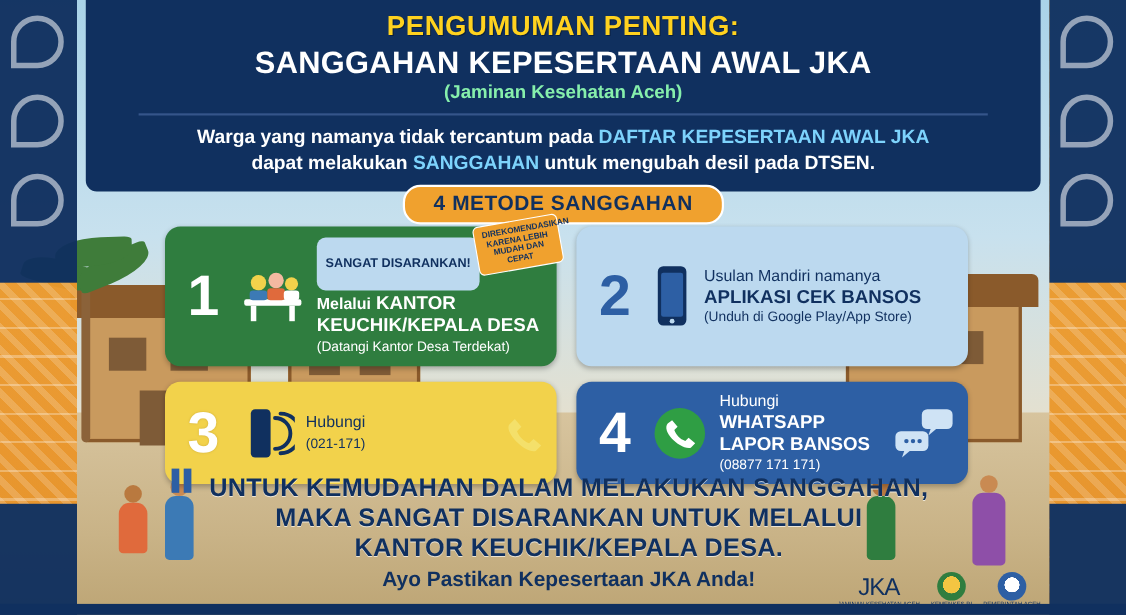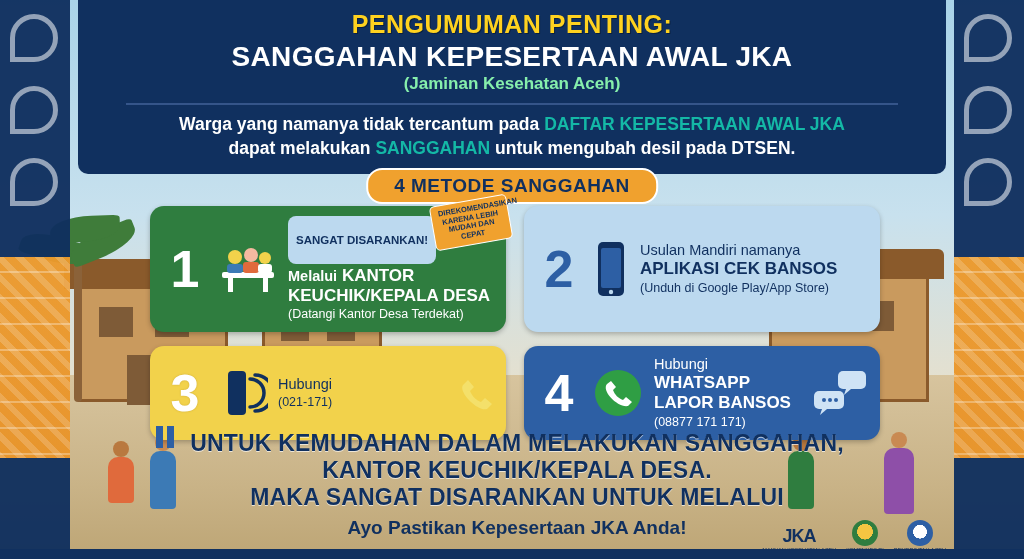--- a/index.html
+++ b/index.html
@@ -87,21 +87,21 @@
   }
   .hdr-line2 {
     font-size:28px; font-weight:bold; color:#ffffff; letter-spacing:.3px;
     margin-top:2px;
   }
   .hdr-line3 { font-size:17px; font-weight:bold; color:#86efac; margin-top:1px; }
   .hdr-rule {
     height:2px; background:#35558a; margin:9px 30px 8px;
   }
   .hdr-body { font-size:17.5px; line-height:1.35; font-weight:bold; color:#ffffff; }
-  .hl { color:#14b8a6; }
+  .hl { color:#7dd3fc; }
 
   
   .methods-title {
     position:absolute; top:168px; left:50%; transform:translateX(-50%);
     background:#f0a12e; color:#10305f;
     font-weight:bold; font-size:19px; letter-spacing:.5px;
     padding:5px 26px; border-radius:16px;
     border:2px solid #ffffff;
     white-space:nowrap;
   }
@@ -161,21 +161,21 @@
       linear-gradient(#2d5fa4,#2d5fa4) right top/7px 22px no-repeat;
   }
 
   
   .logos {
     position:absolute; right:78px; bottom:6px;
     display:flex; align-items:flex-end; gap:10px;
   }
   .logo { text-align:center; }
   .logo .mark {
-    font-weight:bold; color:#10305f; font-size:18px; letter-spacing:-1px;
+    font-weight:normal; color:#10305f; font-size:22px; letter-spacing:-1px;
   }
   .logo .cap { font-size:5.5px; color:#10305f; line-height:1.1; display:block; }
   .seal {
     width:26px;height:26px;border-radius:50%; margin:0 auto 1px;
     background:radial-gradient(circle at 50% 45%, #f4c542 0 40%, #2f7d3f 41% 100%);
   }
   .seal.blue { background:radial-gradient(circle at 50% 45%, #ffffff 0 35%, #2d5fa4 36% 100%); }
   .bottom-strip {
     position:absolute; left:0; bottom:0; width:100%; height:10px;
     background:#10305f;
@@ -353,22 +353,22 @@
           </svg>
         </div>
       </div>
 
     </div>
   </div>
 
   <div class="footer-box">
     <div class="quote-mark"></div>
     <div class="fb-line">UNTUK KEMUDAHAN DALAM MELAKUKAN SANGGAHAN,</div>
+    <div class="fb-line">MAKA SANGAT DISARANKAN UNTUK MELALUI</div>
     <div class="fb-line">KANTOR KEUCHIK/KEPALA DESA.</div>
-    <div class="fb-line">MAKA SANGAT DISARANKAN UNTUK MELALUI</div>
     <div class="fb-tail">Ayo Pastikan Kepesertaan JKA Anda!</div>
   </div>
 
   <div class="logos">
     <div class="logo">
       <div class="mark">JKA</div>
       <span class="cap">JAMINAN KESEHATAN ACEH</span>
     </div>
     <div class="logo">
       <div class="seal"></div>

